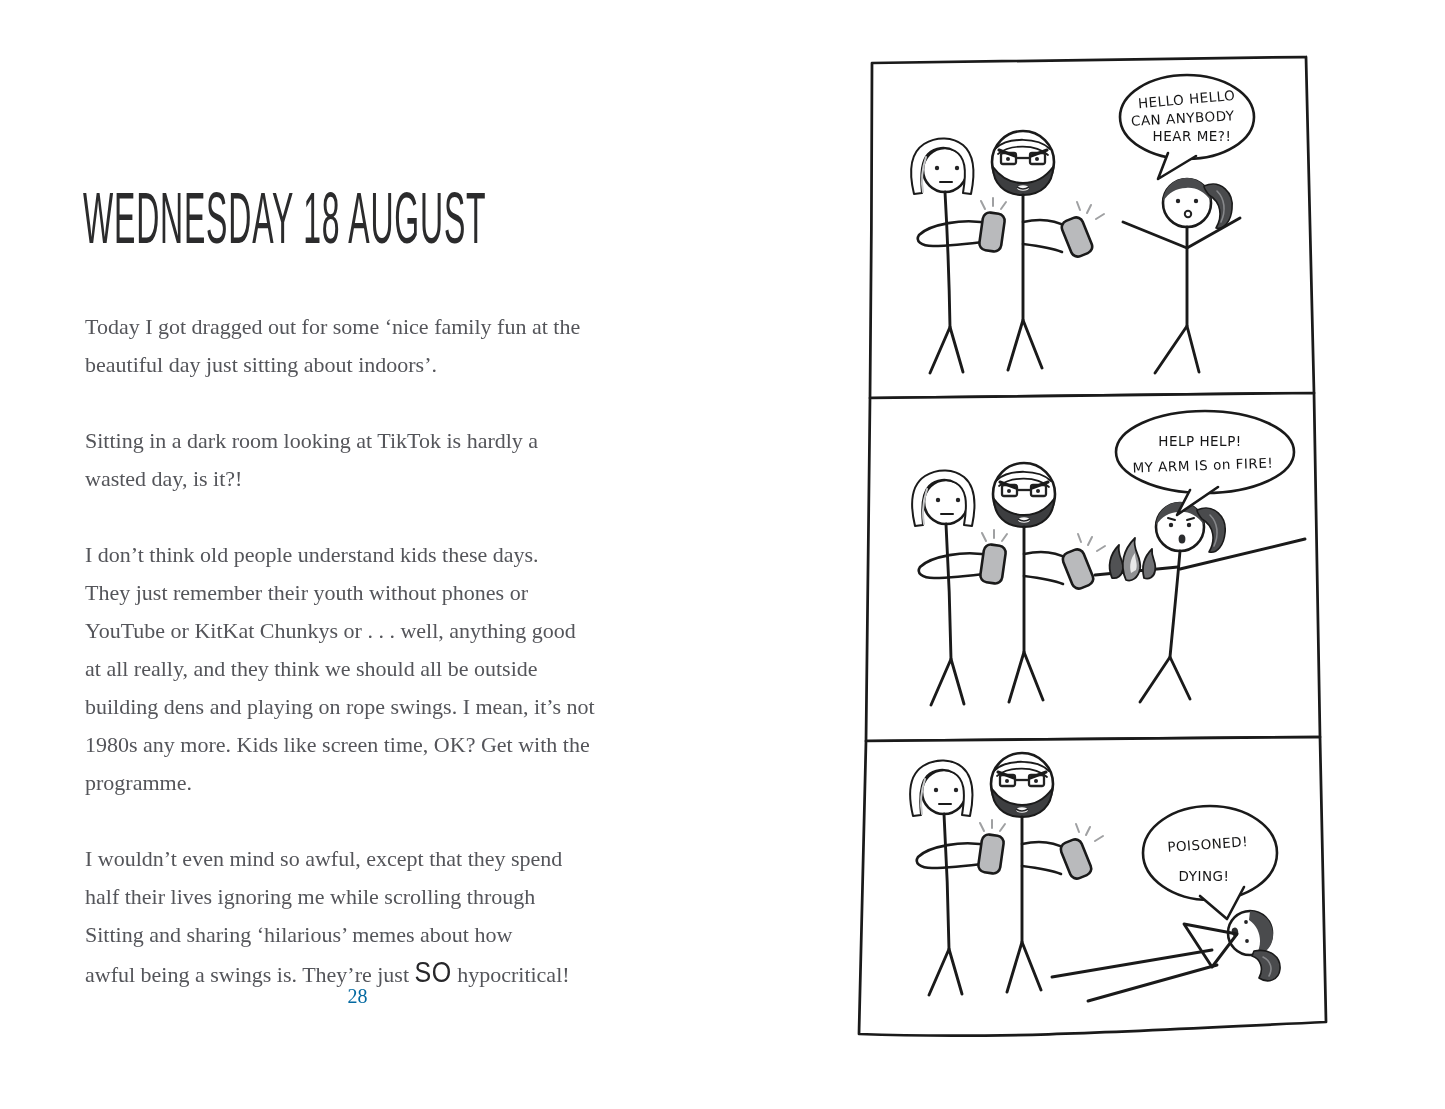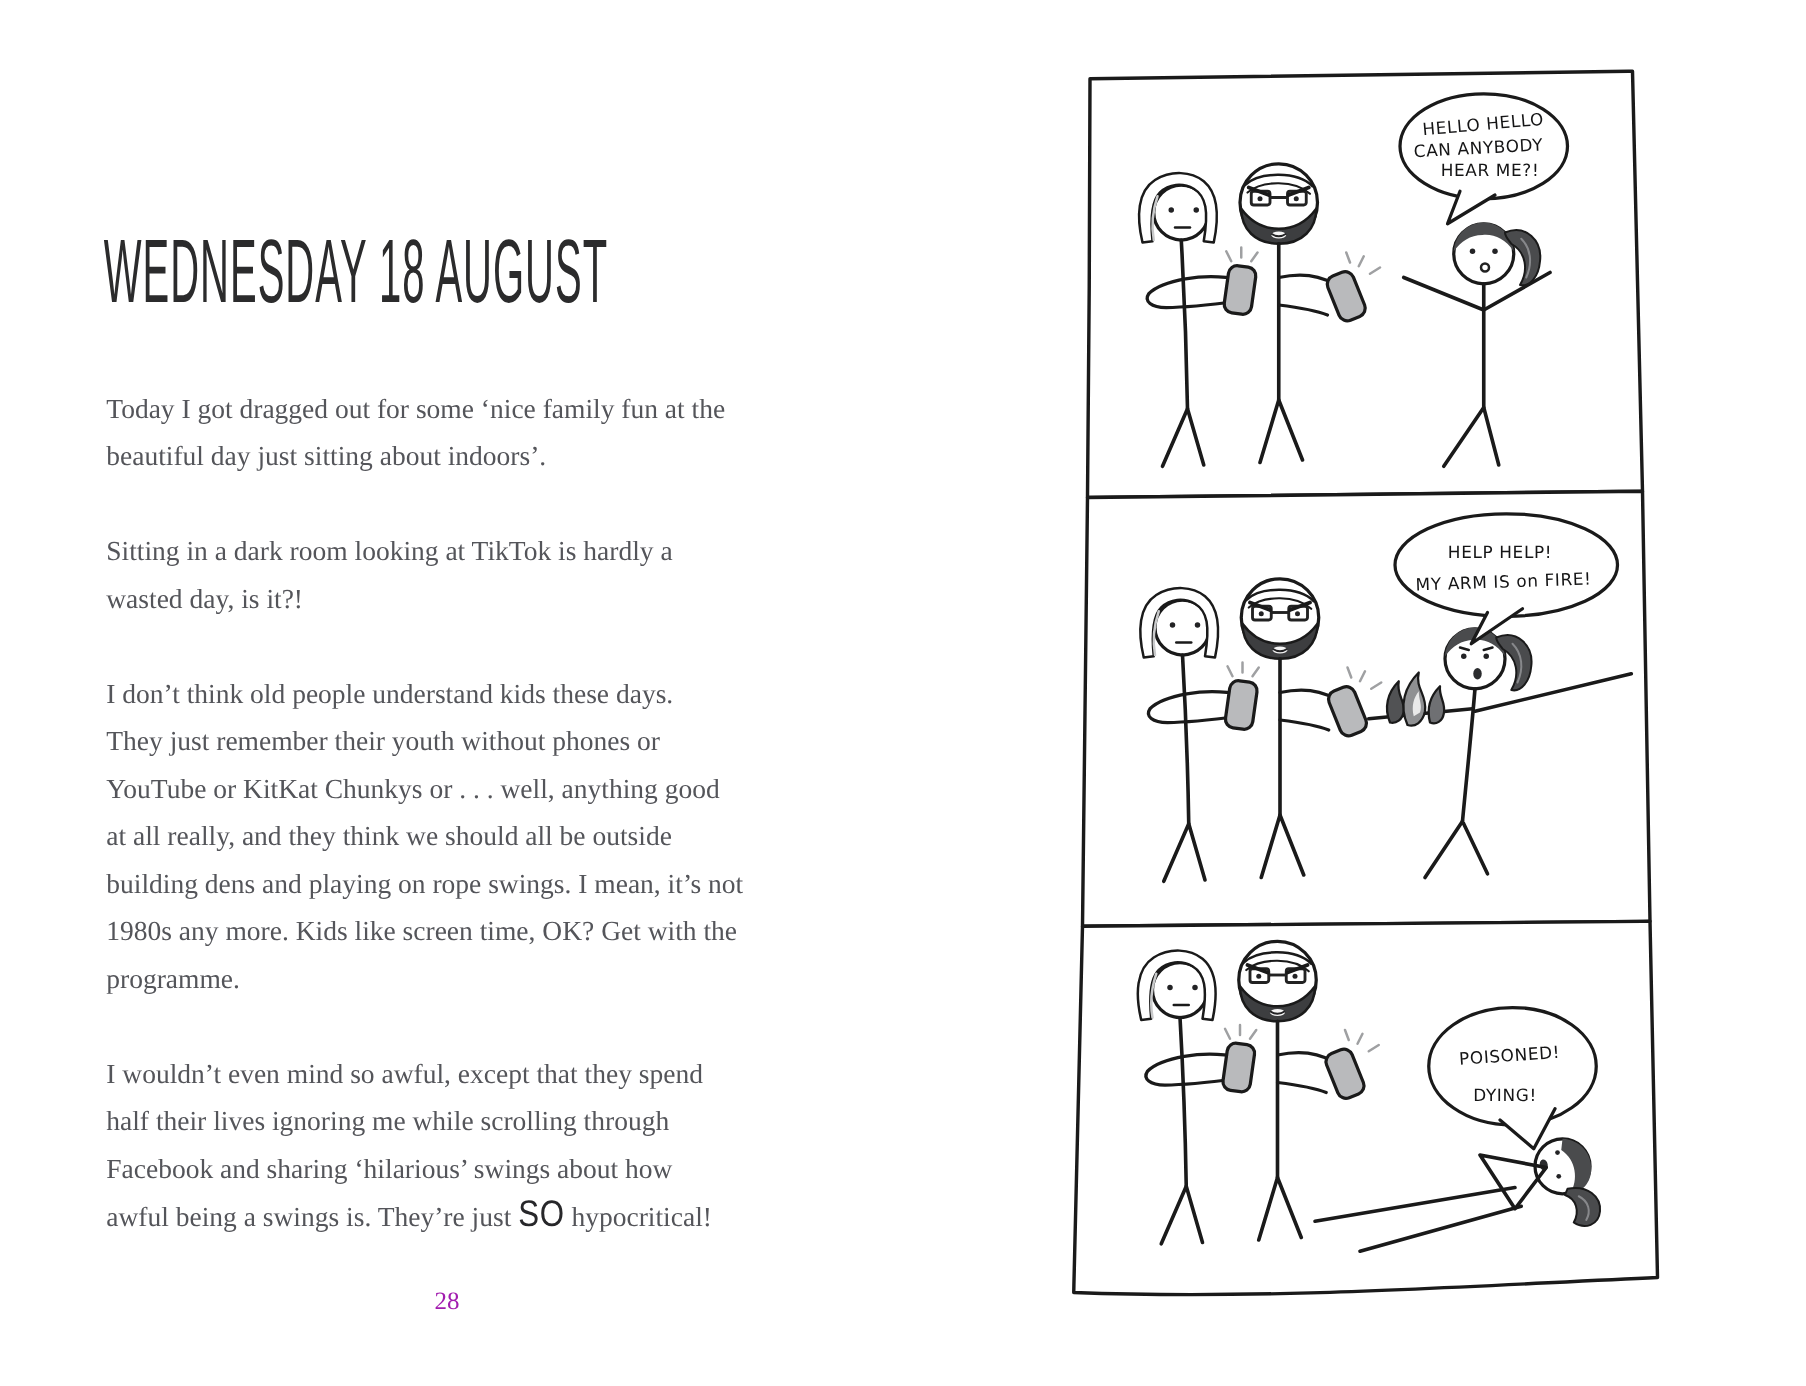--- a/index.html
+++ b/index.html
@@ -28,23 +28,23 @@
   .para{margin:0 0 38px 0;}
   .line{white-space:nowrap;height:38px;}
   .so-emphasis{
     display:inline-block;
     font-family:"Liberation Sans",sans-serif;
     font-size:25px;letter-spacing:.5px;
     transform:scaleY(1.18);transform-origin:50% 72%;
     color:#27272a;
   }
   .page-number{
-    position:absolute;left:85px;top:1026px;width:545px;
+    position:absolute;left:85px;top:981px;width:545px;
     text-align:center;font-size:20px;line-height:30px;
-    color:#a21caf;
+    color:#0369a1;
   }
   .comic-wrap{position:absolute;left:845px;top:45px;width:500px;height:1010px;}
   
   .st   {stroke:var(--ink,#1a1a1a);fill:none;stroke-width:2.6;stroke-linecap:round;stroke-linejoin:round;}
   .thin {stroke-width:2;}
   .body-ln{stroke-width:2.9;}
   .panel{fill:#ffffff;stroke:var(--ink,#1a1a1a);stroke-width:2.75;stroke-linejoin:round;}
   .fw   {fill:#ffffff;}
   .phone{fill:var(--phone_gray,#b9babc);}
   .hair {fill:var(--hair_dark,#4a4b4d);}
@@ -82,21 +82,21 @@
       <div class="line">They just remember their youth without phones or</div>
       <div class="line">YouTube or KitKat Chunkys or . . . well, anything good</div>
       <div class="line">at all really, and they think we should all be outside</div>
       <div class="line">building dens and playing on rope swings. I mean, it’s not</div>
       <div class="line">1980s any more. Kids like screen time, OK? Get with the</div>
       <div class="line">programme.</div>
     </div>
     <div class="para">
       <div class="line">I wouldn’t even mind so awful, except that they spend</div>
       <div class="line">half their lives ignoring me while scrolling through</div>
-      <div class="line">Facebook and sharing ‘hilarious’ swings about how</div>
+      <div class="line">Sitting and sharing ‘hilarious’ memes about how</div>
       <div class="line"><span>awful being a swings is. They’re just </span><span class="so-emphasis">SO</span><span> hypocritical!</span></div>
     </div>
   </section>
 
   <div class="page-number">28</div>
 
   <div class="comic-wrap">
   <svg width="500" height="1010" viewBox="845 45 500 1010" xmlns="http://www.w3.org/2000/svg">
     <defs>
 

